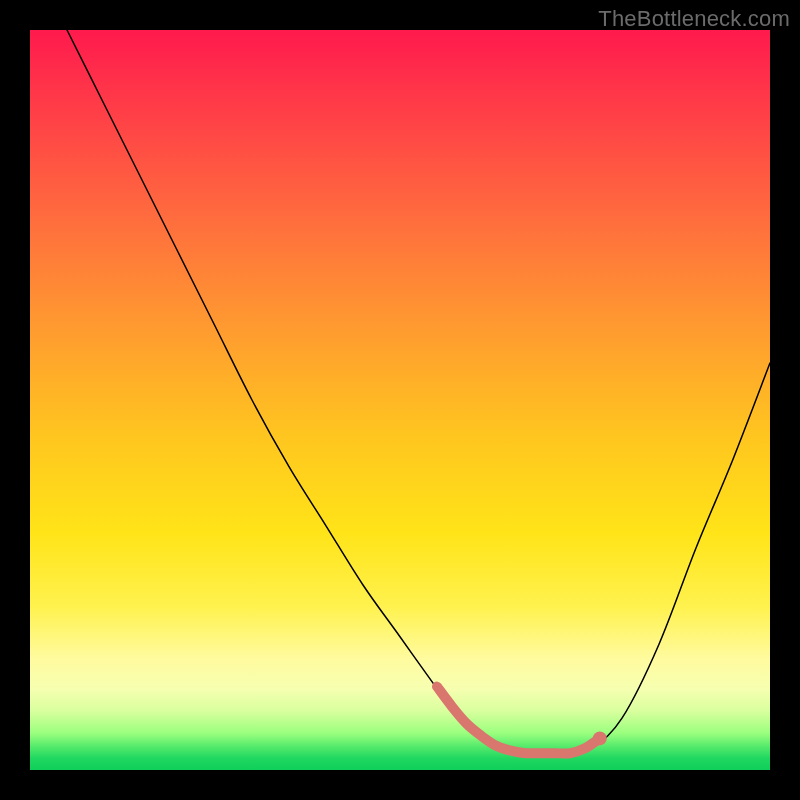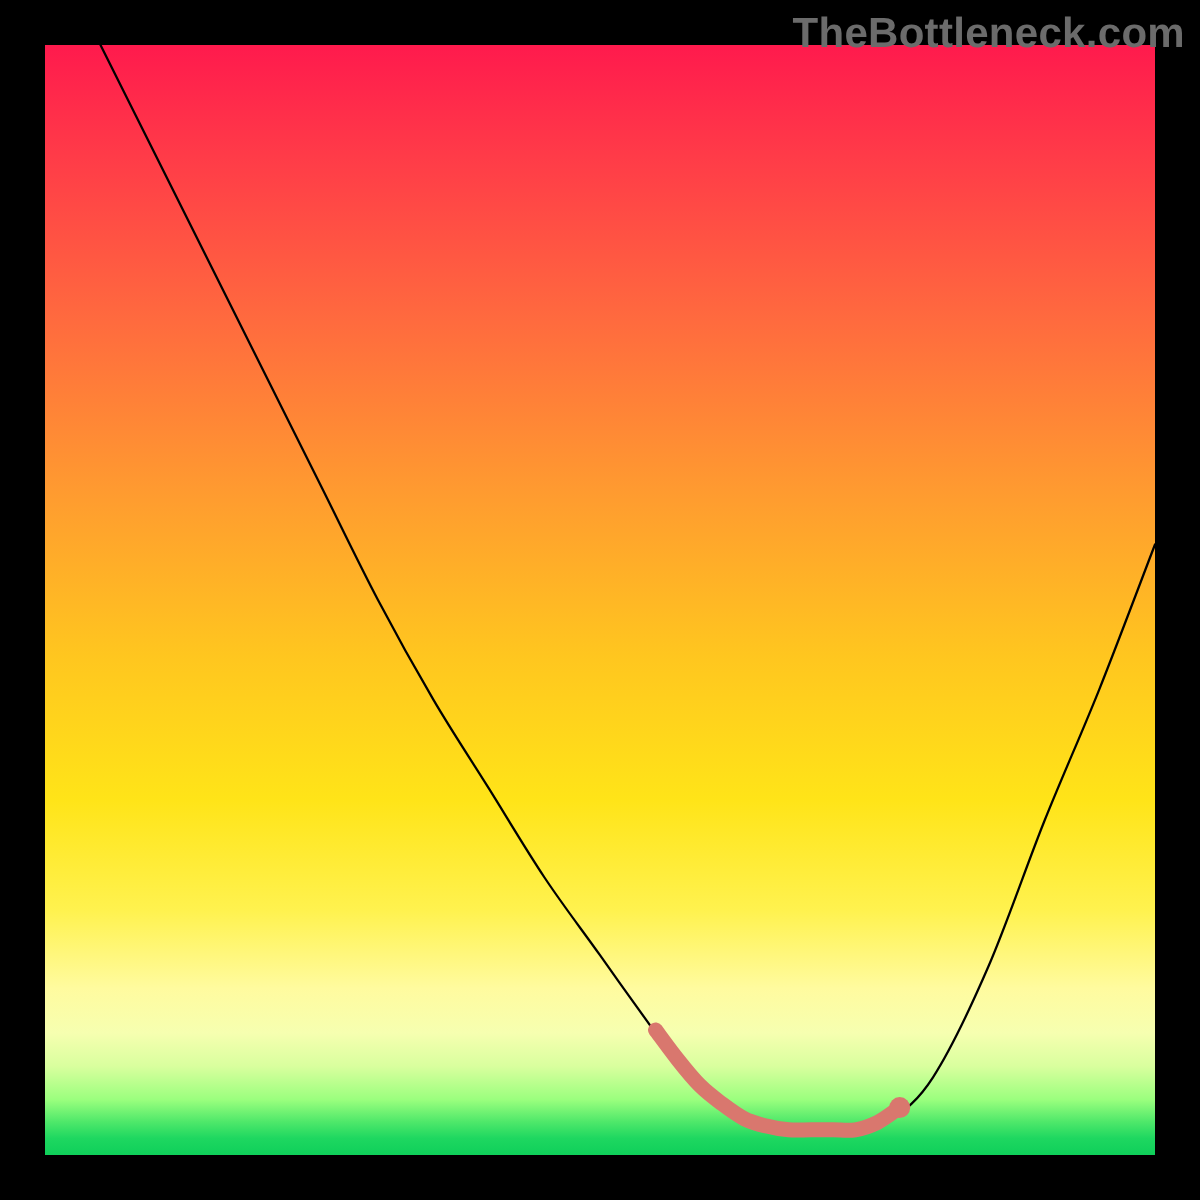--- a/index.html
+++ b/index.html
@@ -42,22 +42,22 @@
       #4fe86a 97%,
       #1ed760 98.5%,
       #0fcf5a 100%
     );
   }
   .watermark {
     position: absolute;
     top: 6px;
     right: 10px;
     color: #6b6b6b;
-    font-size: 28px;
-    font-weight: 700;
+    font-size: 22px;
+    font-weight: 400;
     letter-spacing: 0.2px;
     user-select: none;
   }
   svg.curve {
     position: absolute;
     left: 0;
     top: 0;
     width: 740px;
     height: 740px;
   }

